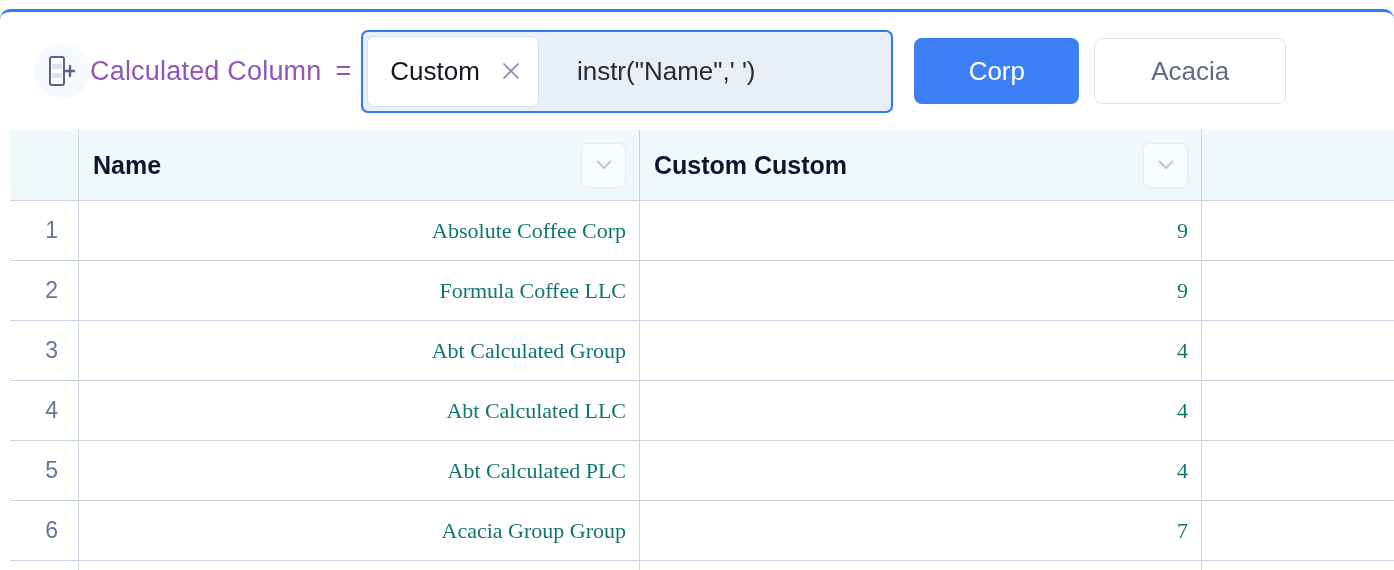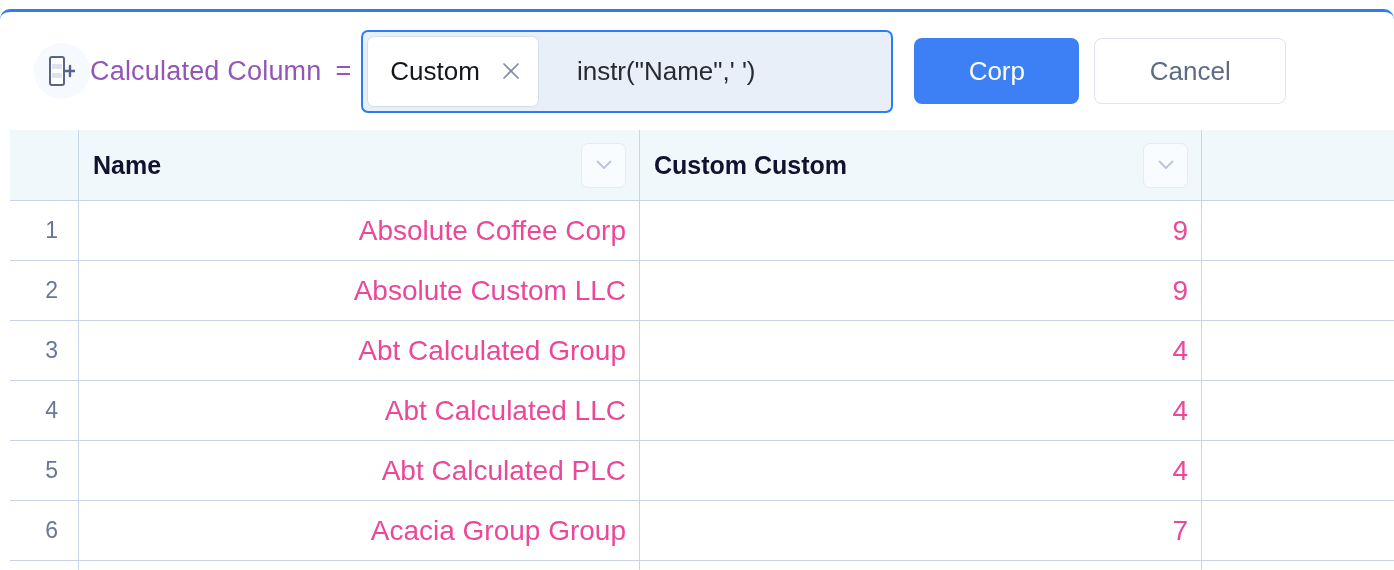--- a/index.html
+++ b/index.html
@@ -213,23 +213,24 @@
     align-items: center;
     justify-content: center;
     cursor: pointer;
     flex: 0 0 auto;
   }
 
   .data-row .c-name,
   .data-row .c-value {
     justify-content: flex-end;
     padding-right: 13px;
-    color: #ec4899;
-    font-size: 28px;
-    white-space: nowrap;
+    color: #0f766e;
+    font-size: 22px;
+    white-space: nowrap;
+    font-family: Liberation Serif, serif;
   }
   .data-row .c-extra { border-right: none; }
 </style>
 </head>
 <body>
 
 <div id="app">
 
   <div class="editor-panel">
 
@@ -251,21 +252,21 @@
         <span class="chip-close">
           <svg width="20" height="20" viewBox="0 0 20 20">
             <path d="M3 3 L17 17 M17 3 L3 17" stroke="#7f8ca6" stroke-width="1.7" stroke-linecap="round"></path>
           </svg>
         </span>
       </div>
       <div class="formula-text" title="Enter formula">instr("Name",' ')</div>
     </div>
 
     <div class="btn btn-save">Corp</div>
-    <div class="btn btn-cancel">Cancel</div>
+    <div class="btn btn-cancel">Acacia</div>
   </div>
 
   <div class="grid">
 
     <div class="grid-row header-row">
       <div class="cell c-rownum"></div>
 
       <div class="cell c-name">
         <span class="header-title">Name</span>
         <span class="header-menu-btn">
@@ -289,21 +290,21 @@
 
     <div class="grid-row data-row">
       <div class="cell c-rownum">1</div>
       <div class="cell c-name">Absolute Coffee Corp</div>
       <div class="cell c-value">9</div>
       <div class="cell c-extra"></div>
     </div>
 
     <div class="grid-row data-row">
       <div class="cell c-rownum">2</div>
-      <div class="cell c-name">Absolute Custom LLC</div>
+      <div class="cell c-name">Formula Coffee LLC</div>
       <div class="cell c-value">9</div>
       <div class="cell c-extra"></div>
     </div>
 
     <div class="grid-row data-row">
       <div class="cell c-rownum">3</div>
       <div class="cell c-name">Abt Calculated Group</div>
       <div class="cell c-value">4</div>
       <div class="cell c-extra"></div>
     </div>

